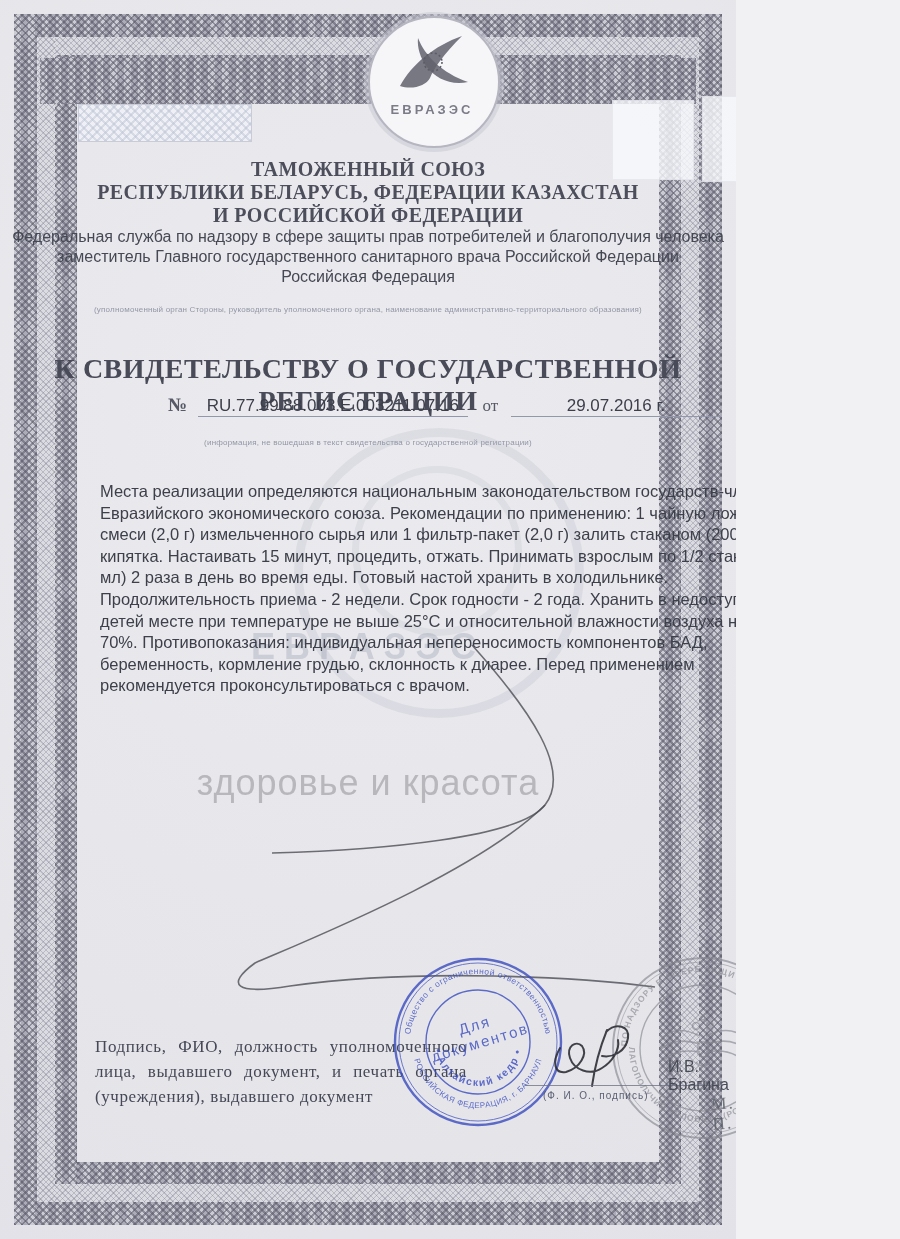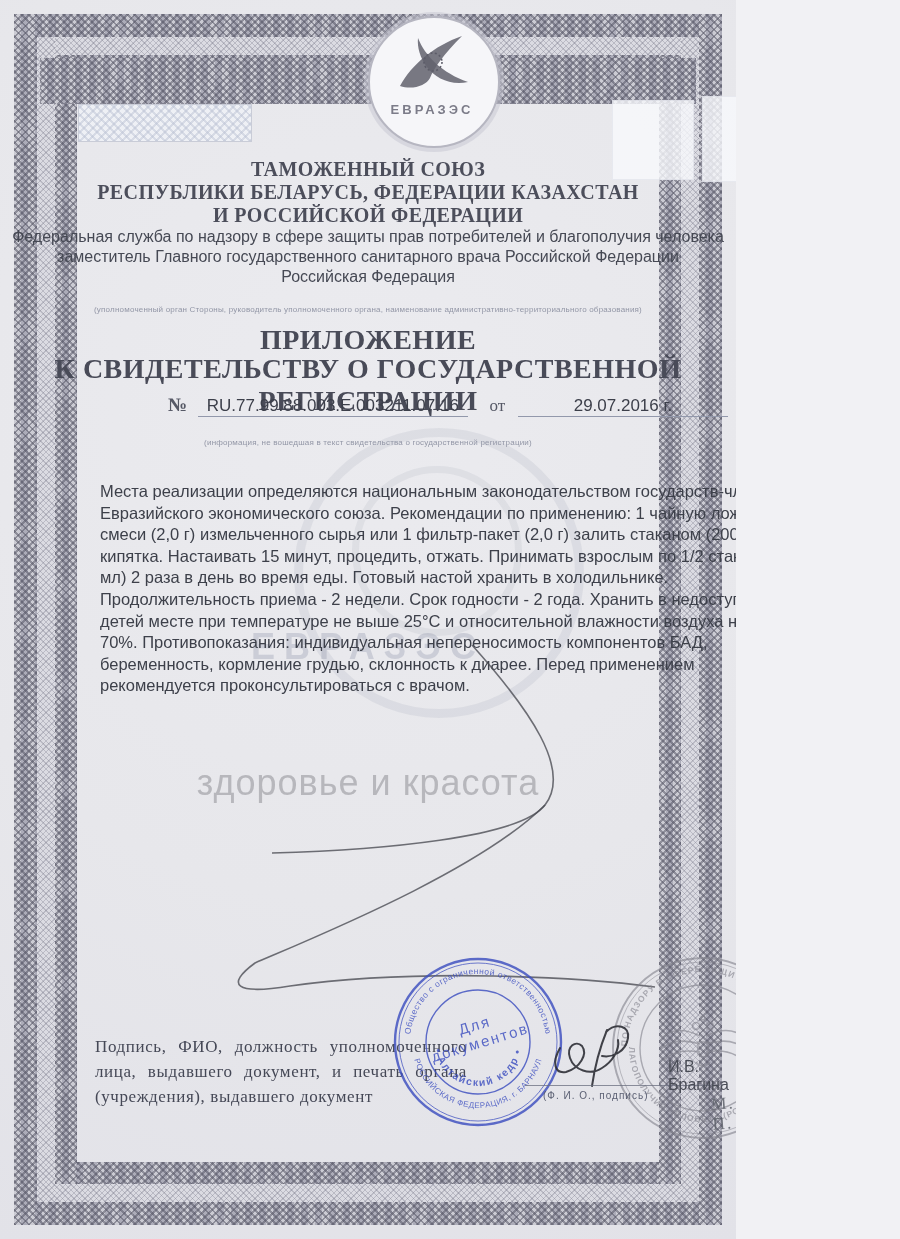--- a/index.html
+++ b/index.html
@@ -79,27 +79,26 @@
 
   <div class="abs center wm-tag" style="top:762px;">здоровье и красота</div>
   <div class="abs center serifb hdr1" style="top:181px;">РЕСПУБЛИКИ БЕЛАРУСЬ, ФЕДЕРАЦИИ КАЗАХСТАН</div>
   <div class="abs center serifb hdr1" style="top:204px;">И РОССИЙСКОЙ ФЕДЕРАЦИИ</div>
   <div class="abs center hdr2" style="top:228px;">Федеральная служба по надзору в сфере защиты прав потребителей и благополучия человека</div>
   <div class="abs center hdr2" style="top:248px;">заместитель Главного государственного санитарного врача Российской Федерации</div>
   <div class="abs center hdr2" style="top:268px;">Российская Федерация</div>
 
   <div class="abs center cap" style="top:305px;">(уполномоченный орган Стороны, руководитель уполномоченного органа, наименование административно-территориального образования)</div>
 
-  <div class="abs center serifb title" style="top:324px;">ПРИЛОЖЕНИЕ</div>
   <div class="abs center serifb title" style="top:353px;">К СВИДЕТЕЛЬСТВУ О ГОСУДАРСТВЕННОЙ РЕГИСТРАЦИИ</div>
 
   <div class="abs" style="left:168px;top:394px;width:560px;font-size:17px;">
     <span class="serifb" style="font-size:19px;color:#565966;">№</span>
     <span class="uline" style="width:270px;margin-left:6px;color:#3c3f4a;">RU.77.99.88.003.Е.003211.07.16</span>
-    <span style="margin-left:17px;color:#565966;font-family:'Liberation Serif',serif;">от</span>
+    <span style="margin-left:10px;color:#565966;font-family:'Liberation Serif',serif;">от</span>
     <span class="uline" style="width:210px;margin-left:8px;color:#3c3f4a;">29.07.2016 г.</span>
   </div>
 
   <div class="abs center cap" style="top:438px;">(информация, не вошедшая в текст свидетельства о государственной регистрации)</div>
 
   <div class="abs bodytxt" style="left:100px;top:481px;width:706px;">Места реализации определяются национальным законодательством государств-членов Евразийского экономического союза. Рекомендации по применению: 1 чайную ложку смеси (2,0 г) измельченного сырья или 1 фильтр-пакет (2,0 г) залить стаканом (200 мл) кипятка. Настаивать 15 минут, процедить, отжать. Принимать взрослым по 1/2 стакана (100 мл) 2 раза в день во время еды. Готовый настой хранить в холодильнике. Продолжительность приема - 2 недели. Срок годности - 2 года. Хранить в недоступном для детей месте при температуре не выше 25°С и относительной влажности воздуха не выше 70%. Противопоказания: индивидуальная непереносимость компонентов БАД, беременность, кормление грудью, склонность к диарее. Перед применением рекомендуется проконсультироваться с врачом.</div>
 
   <svg class="abs" style="left:0;top:0;" width="900" height="1239" viewBox="0 0 900 1239">
     <path d="M472 645 C530 710 572 770 545 805 C520 838 380 850 272 853" fill="none" stroke="#4c4d55" stroke-width="1.6" opacity="0.8"></path>
     <path d="M545 805 C480 870 320 935 255 963 C225 985 235 995 290 986 C420 968 580 977 655 987" fill="none" stroke="#4c4d55" stroke-width="1.6" opacity="0.8"></path>

